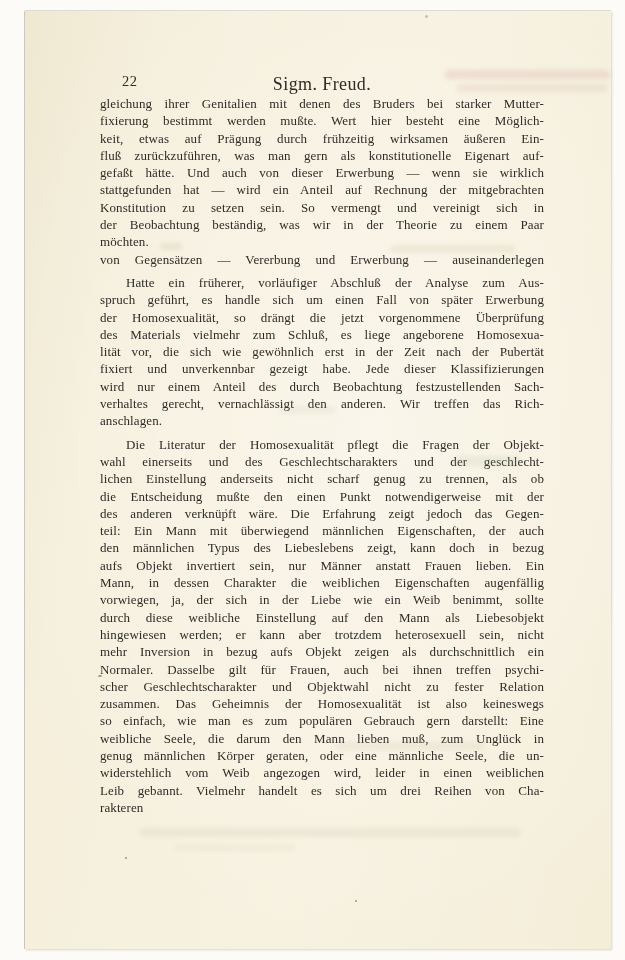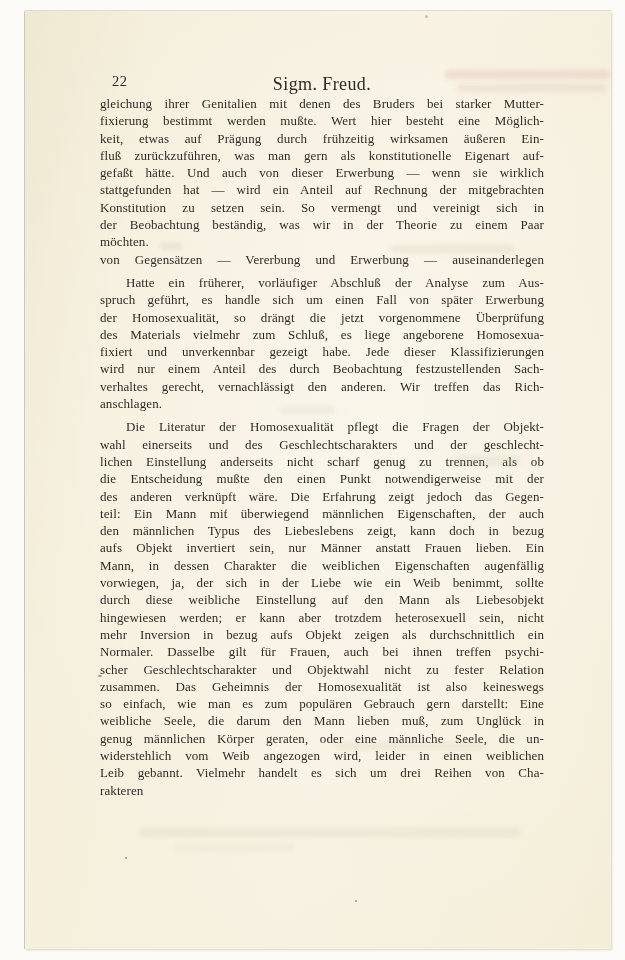--- a/index.html
+++ b/index.html
@@ -33,21 +33,21 @@
   .running-header {
     position: absolute;
     left: 75px; top: 62px;
     width: 444px;
     height: 18px;
     color: var(--ink);
     font-size: 14px;
   }
   .page-number {
     position: absolute;
-    left: 12px; top: 0;
+    left: 22px; top: 0;
     font-size: 14.5px;
     letter-spacing: 0.5px;
   }
   .running-head-title {
     position: absolute;
     left: 0; right: 0; top: 1px;
     text-align: center;
     font-size: 18px;
     letter-spacing: 0.4px;
   }
@@ -106,20 +106,21 @@
         <div class="line">Konstitution zu setzen sein.  So vermengt und vereinigt sich in</div>
         <div class="line">der Beobachtung beständig, was wir in der Theorie zu einem Paar</div>
         <div class="line last">möchten.</div>
         <div class="line">von Gegensätzen — Vererbung und Erwerbung — auseinanderlegen</div>
       </div>
       <div class="para indent">
         <div class="line first">Hatte ein früherer, vorläufiger Abschluß der Analyse zum Aus-</div>
         <div class="line">spruch geführt, es handle sich um einen Fall von später Erwerbung</div>
         <div class="line">der Homosexualität, so drängt die jetzt vorgenommene Überprüfung</div>
         <div class="line">des Materials vielmehr zum Schluß, es liege angeborene Homosexua-</div>
+        <div class="line">lität vor, die sich wie gewöhnlich erst in der Zeit nach der Pubertät</div>
         <div class="line">fixiert und unverkennbar gezeigt habe.  Jede dieser Klassifizierungen</div>
         <div class="line">wird nur einem Anteil des durch Beobachtung festzustellenden Sach-</div>
         <div class="line">verhaltes gerecht, vernachlässigt den anderen.  Wir treffen das Rich-</div>
         <div class="line last">anschlagen.</div>
       </div>
       <div class="para indent">
         <div class="line first">Die Literatur der Homosexualität pflegt die Fragen der Objekt-</div>
         <div class="line">wahl einerseits und des Geschlechtscharakters und der geschlecht-</div>
         <div class="line">lichen Einstellung anderseits nicht scharf genug zu trennen, als ob</div>
         <div class="line">die Entscheidung mußte den einen Punkt notwendigerweise mit der</div>

